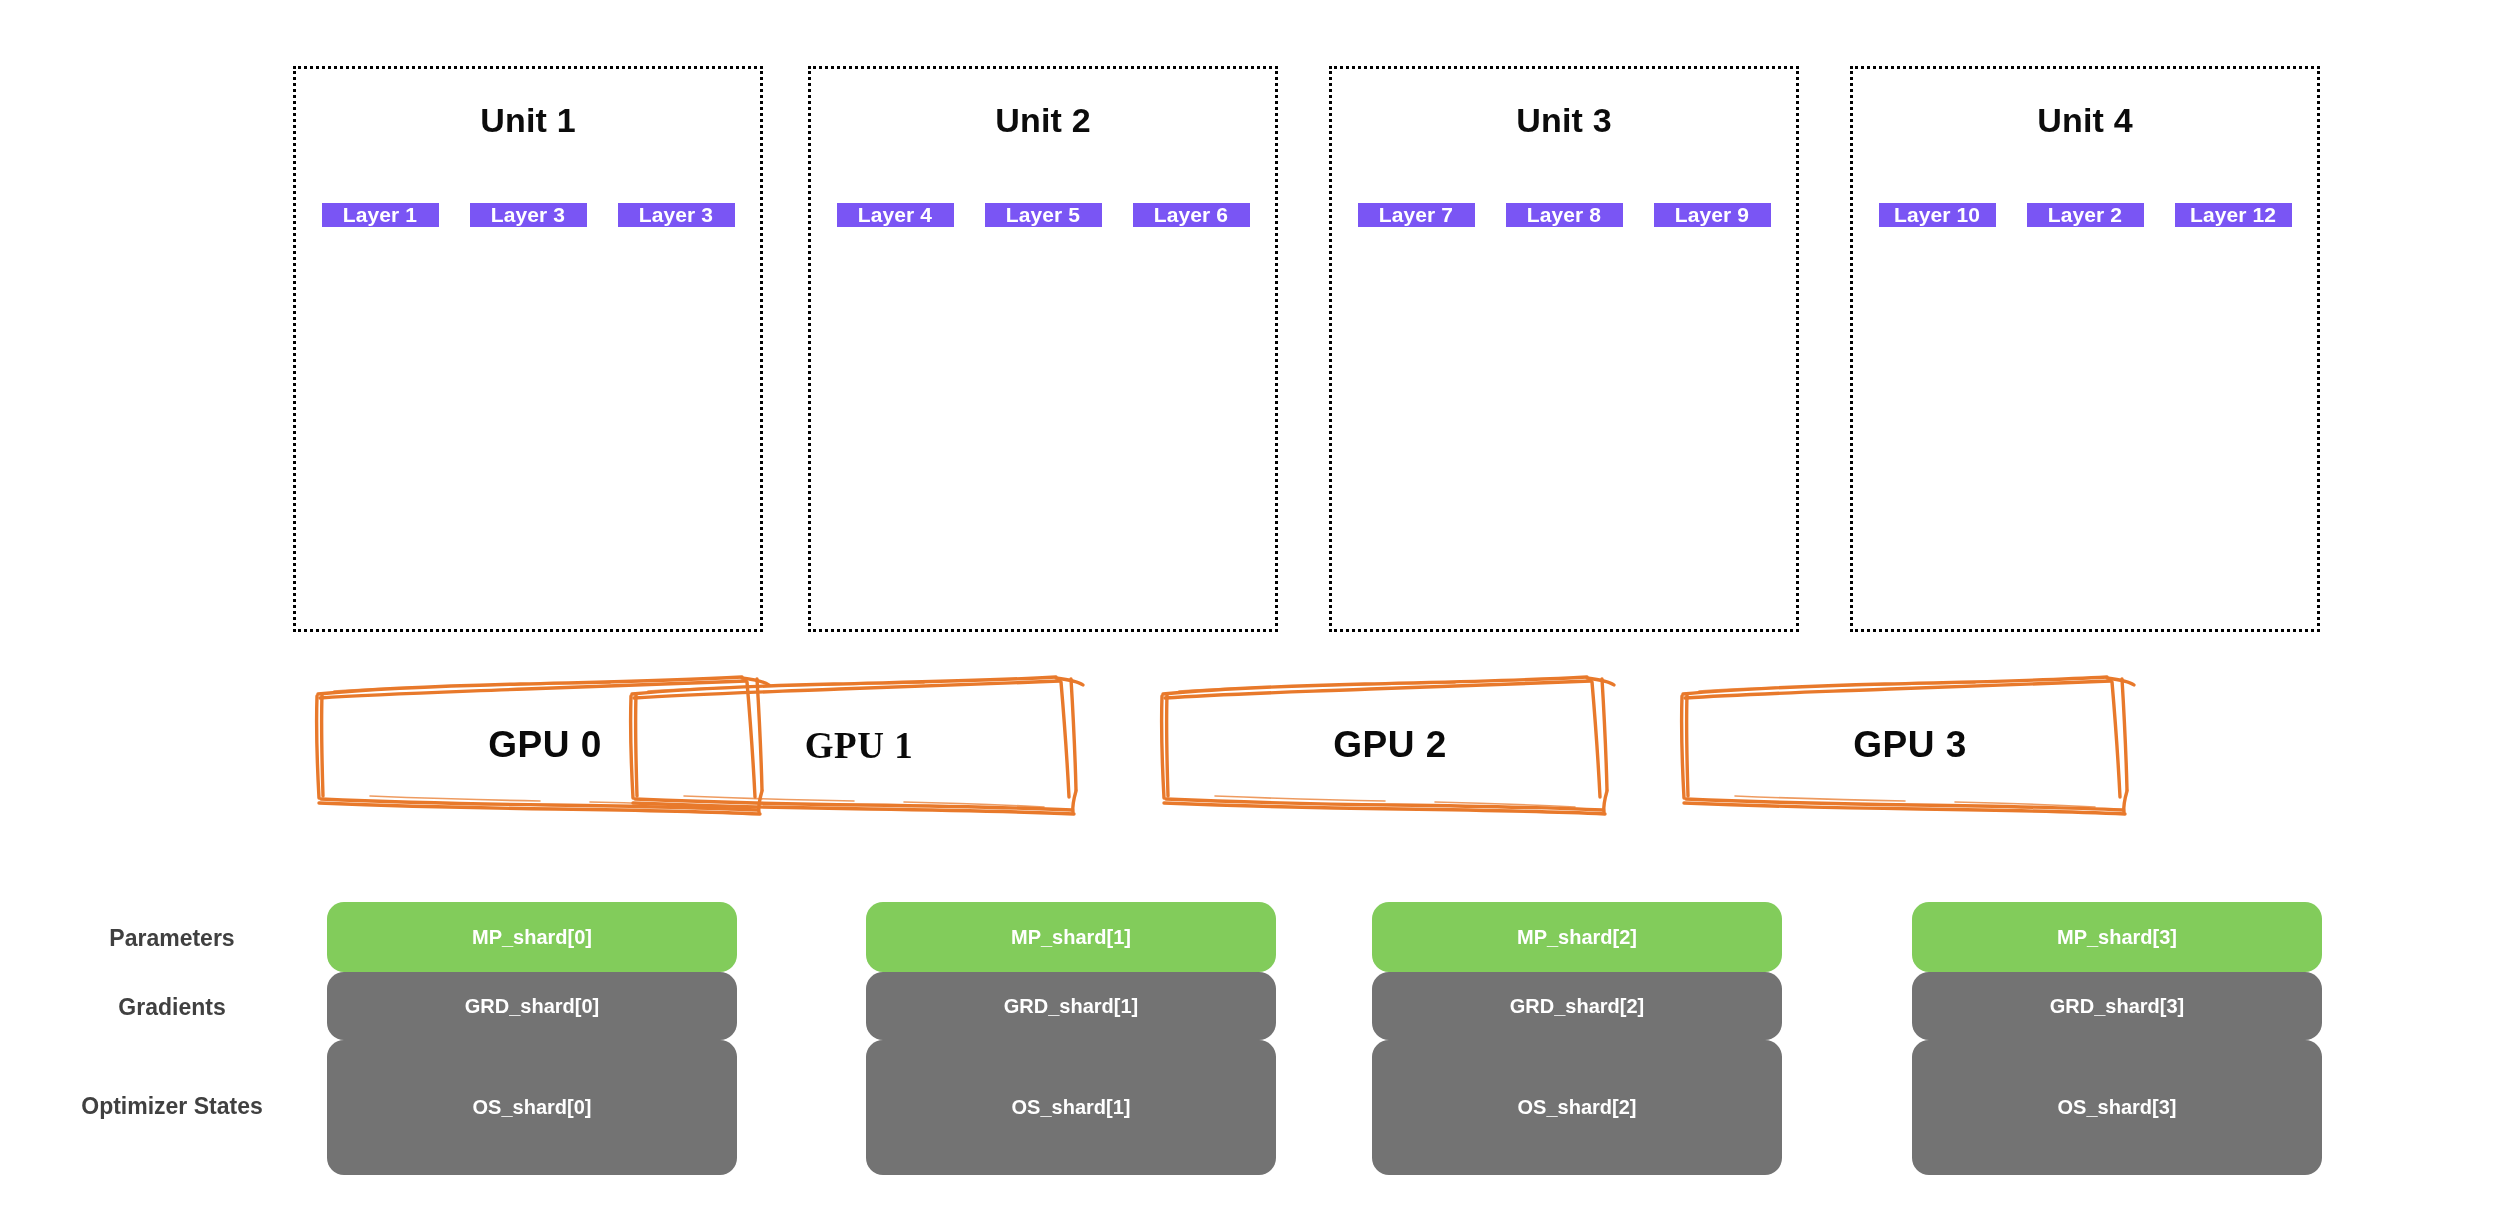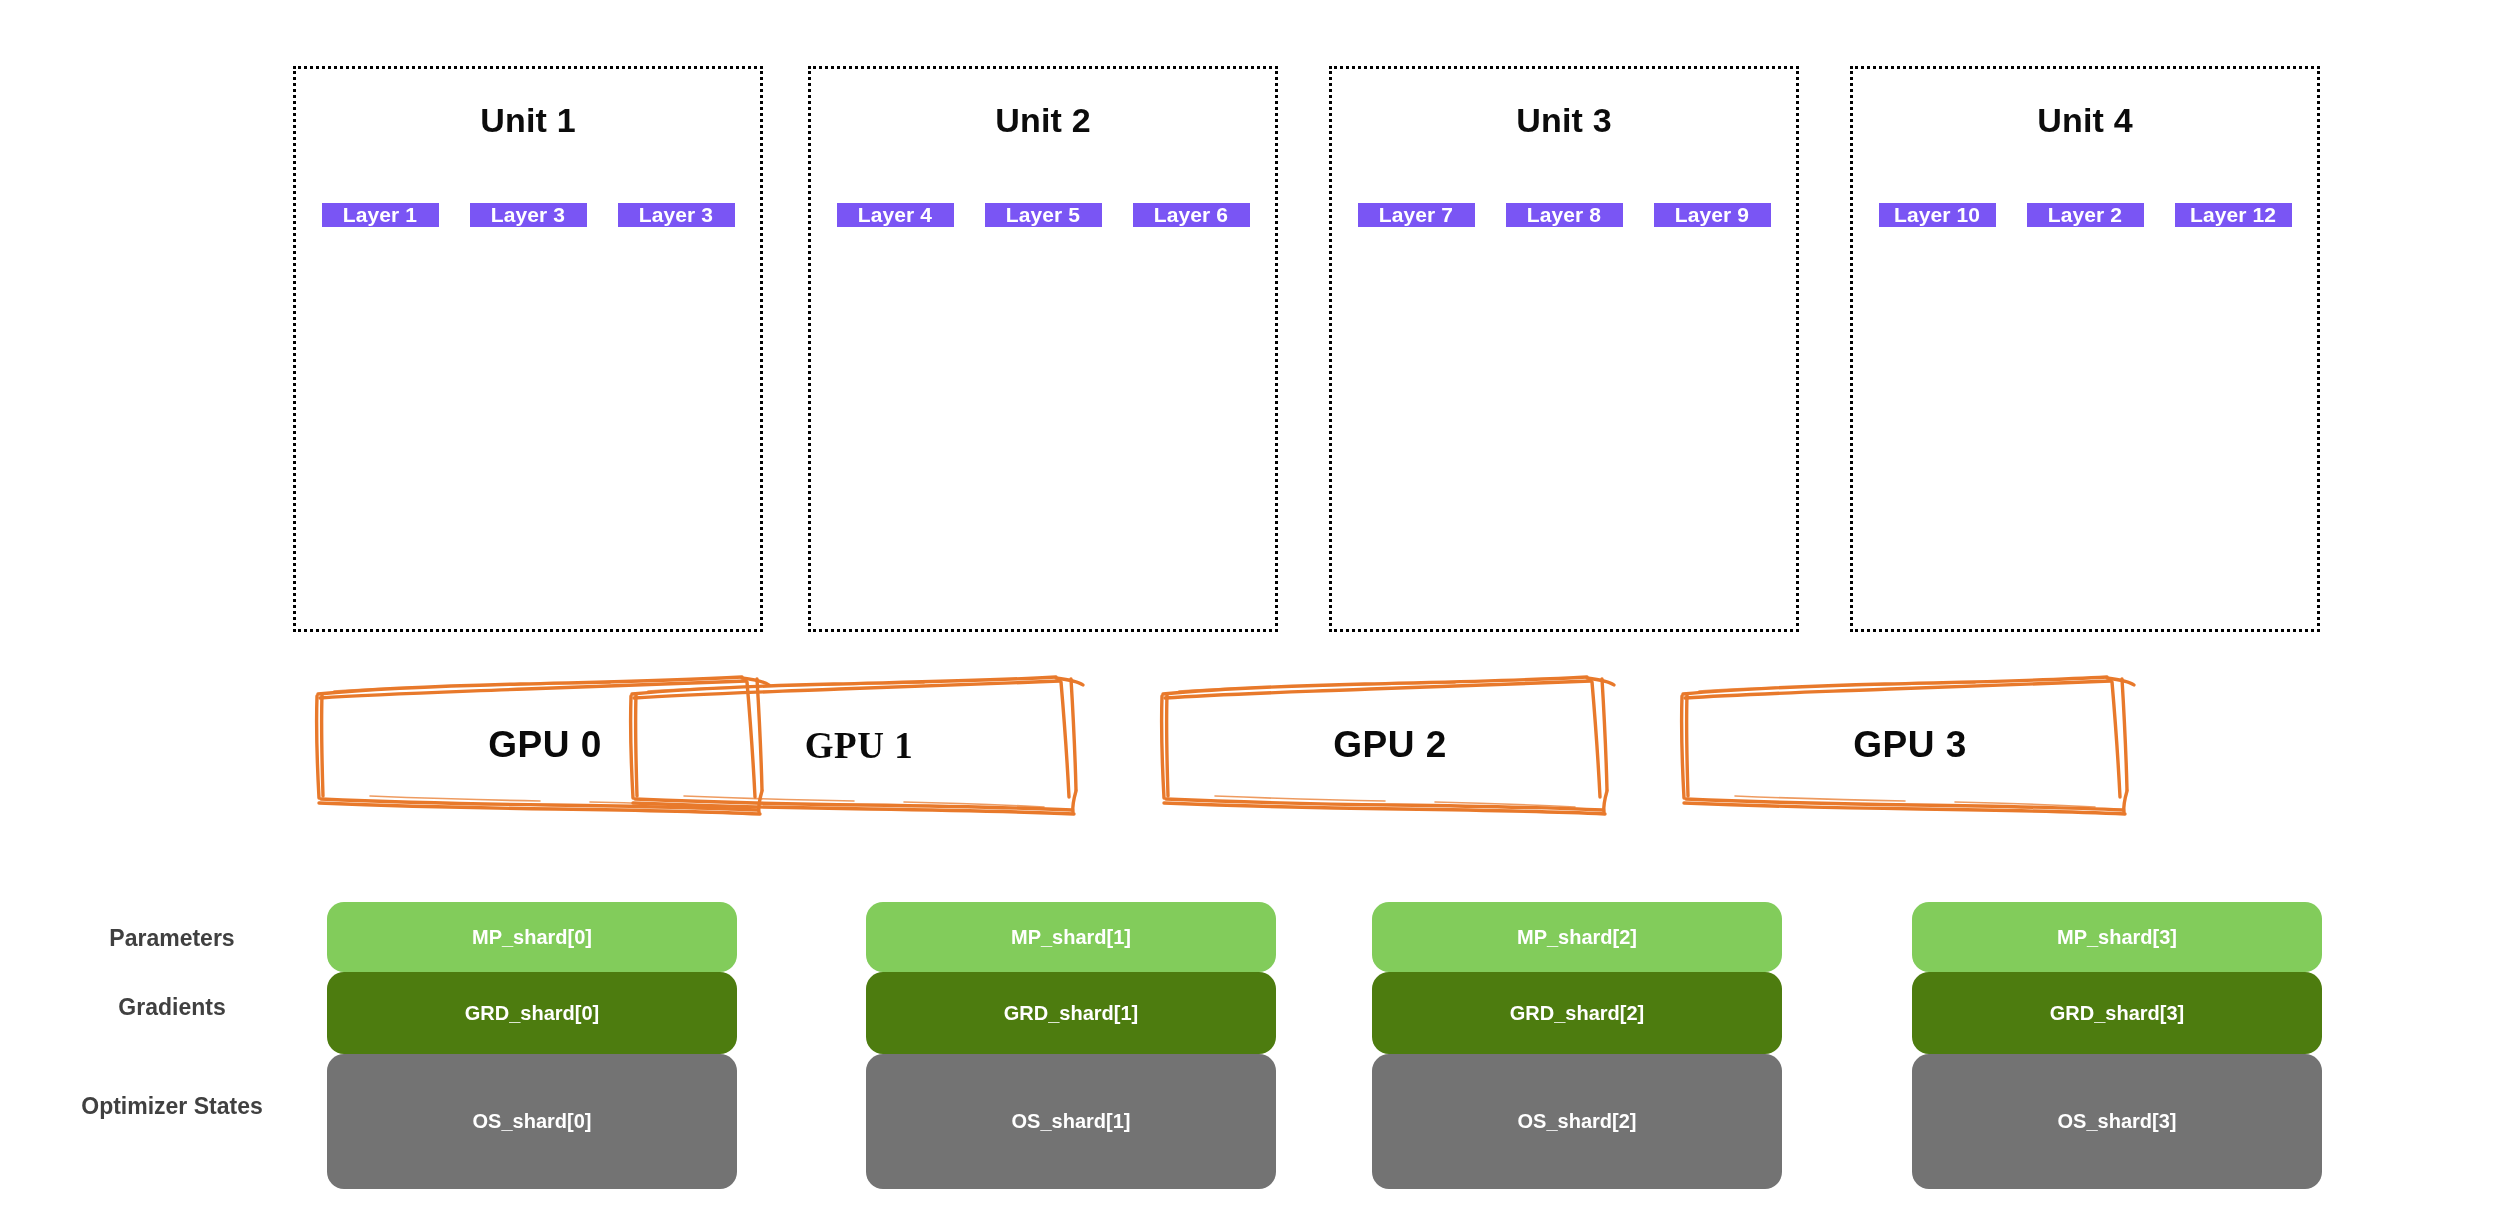--- a/index.html
+++ b/index.html
@@ -139,21 +139,21 @@
     box-sizing: border-box;
     border-radius: 17px;
   }
   .mem-seg-label {
     color: #ffffff;
     font-size: 20px;
     font-weight: bold;
     white-space: nowrap;
   }
   .seg-params  { background: #82cc5b; height: 70px; }
-  .seg-grads   { background: #4d7c0f; height: 82px; }
+  .seg-grads   { background: #737373; height: 68px; }
   .seg-optim   { background: #737373; height: 135px; }
 </style>
 </head>
 <body>
 
 <div id="units-row">
 
   <div class="unit-box" style="left:293px; width:470px;">
     <div class="unit-title">Unit 1</div>
     <div class="layers-strip">

